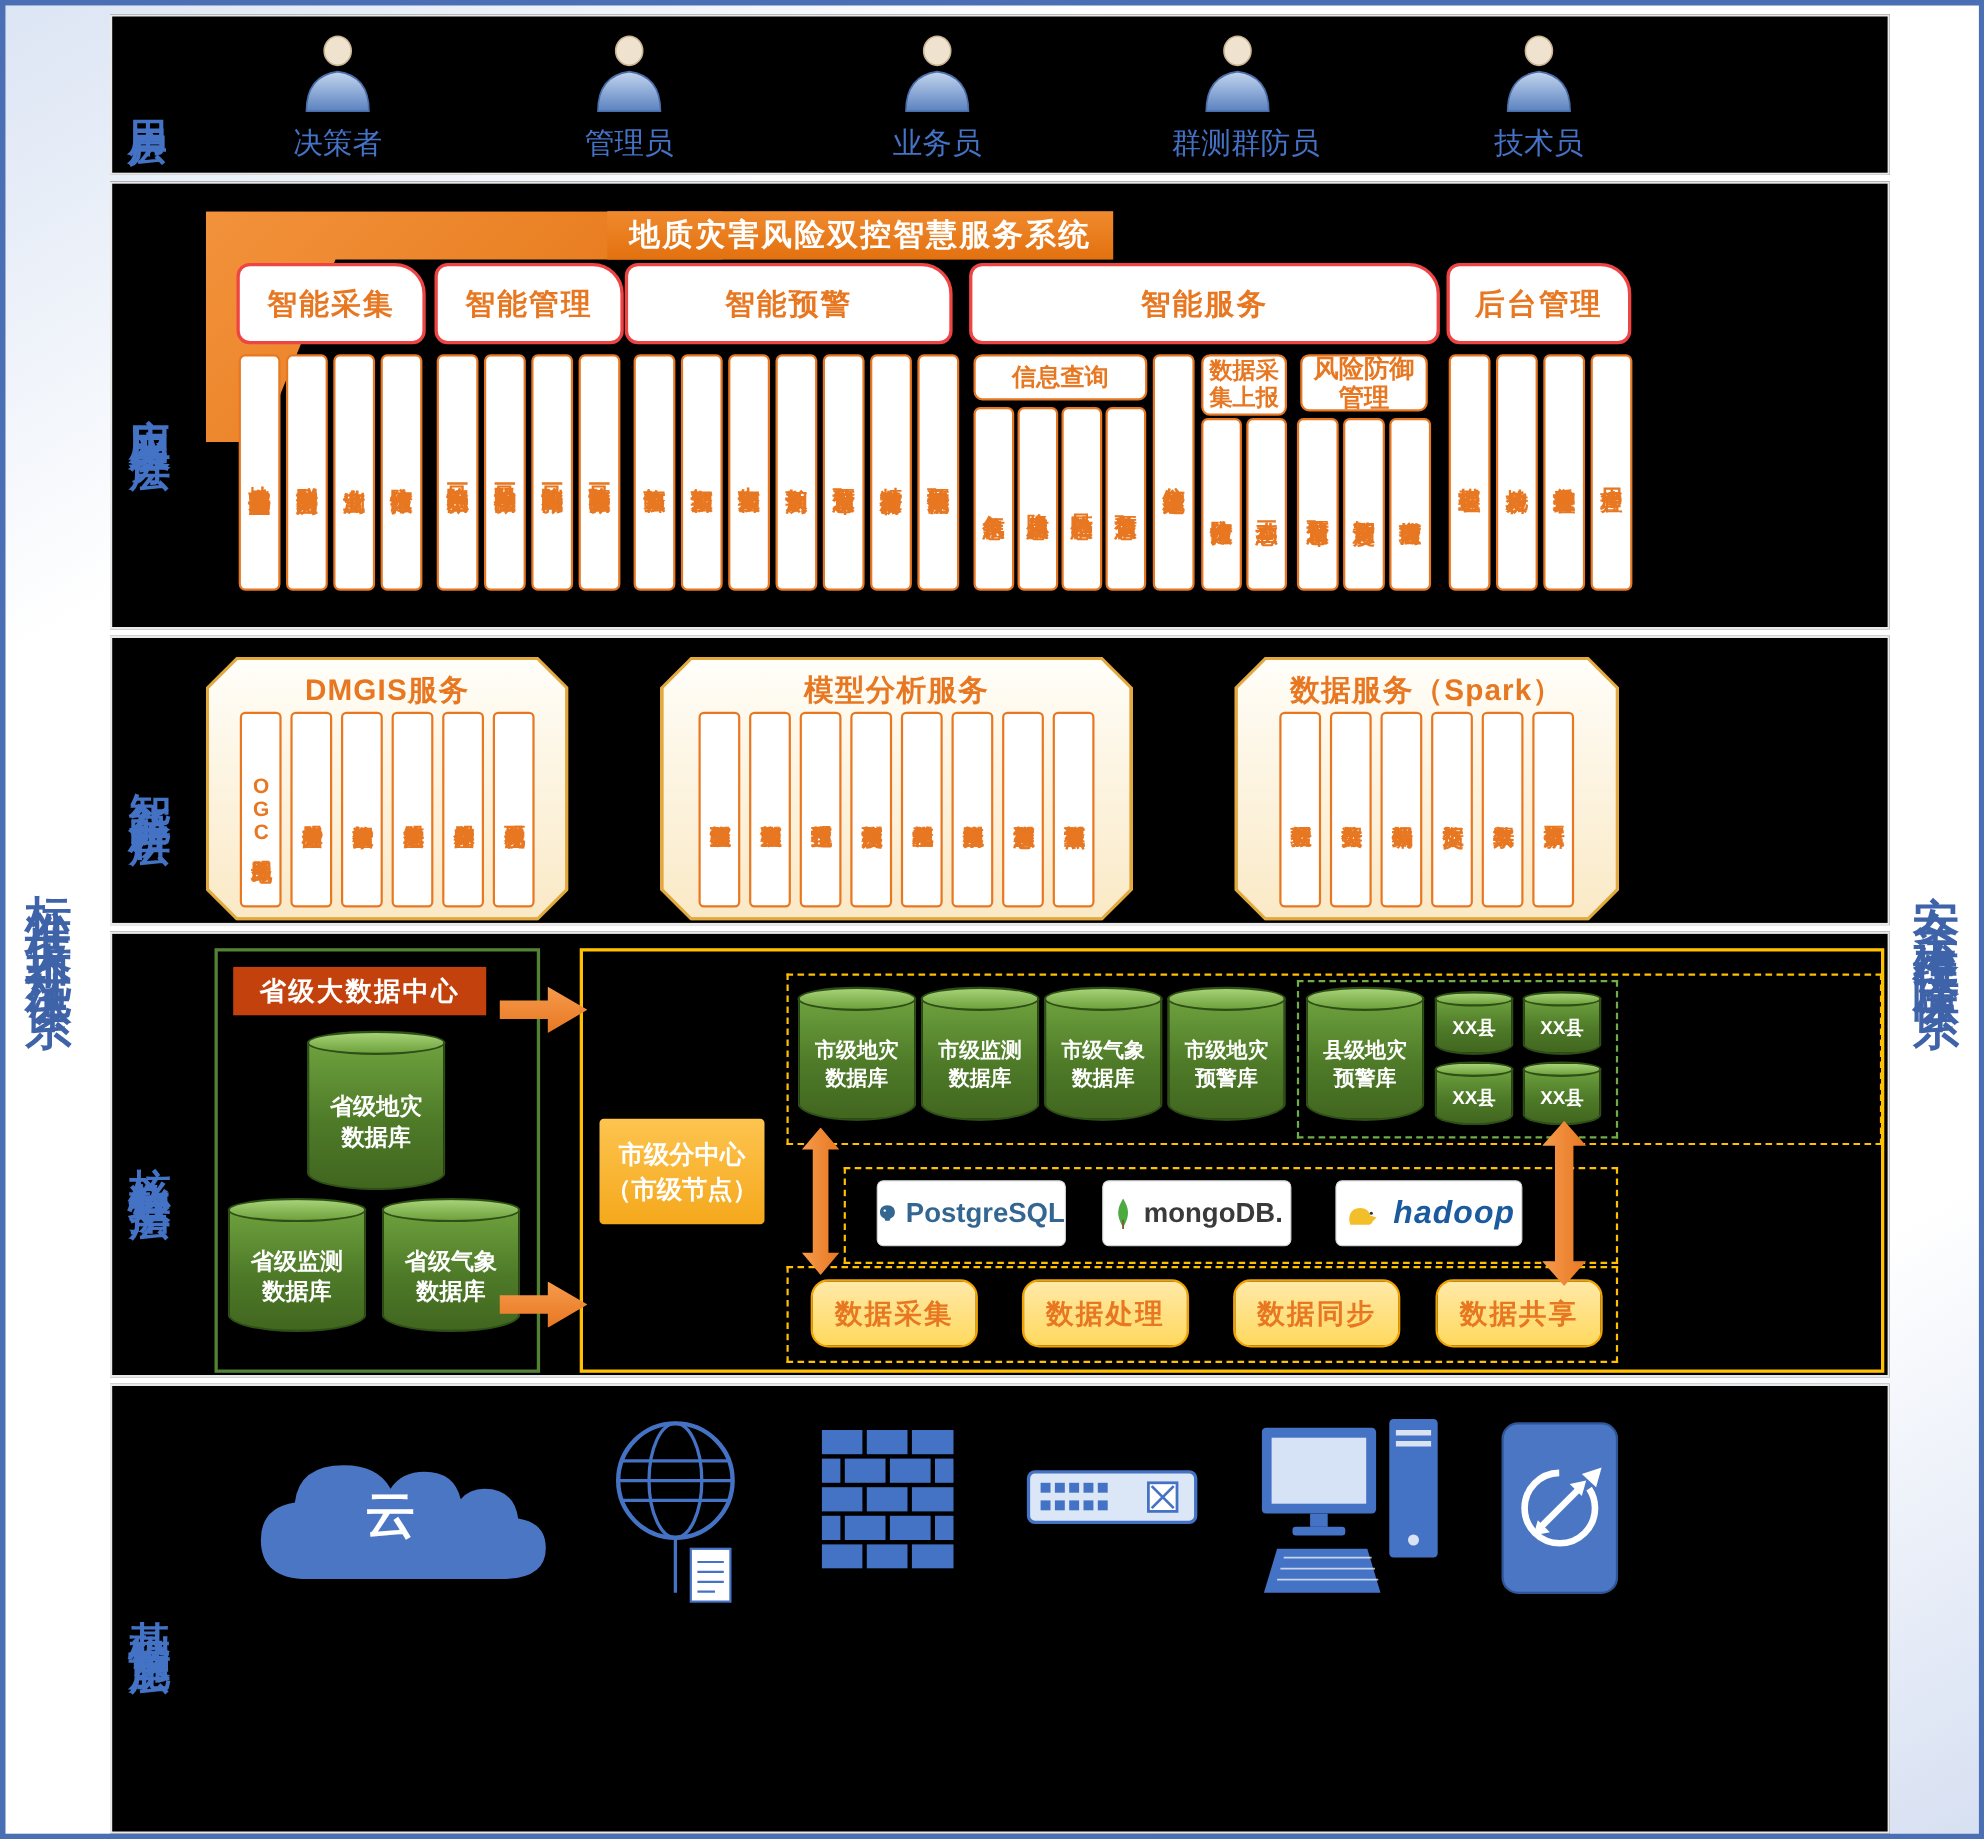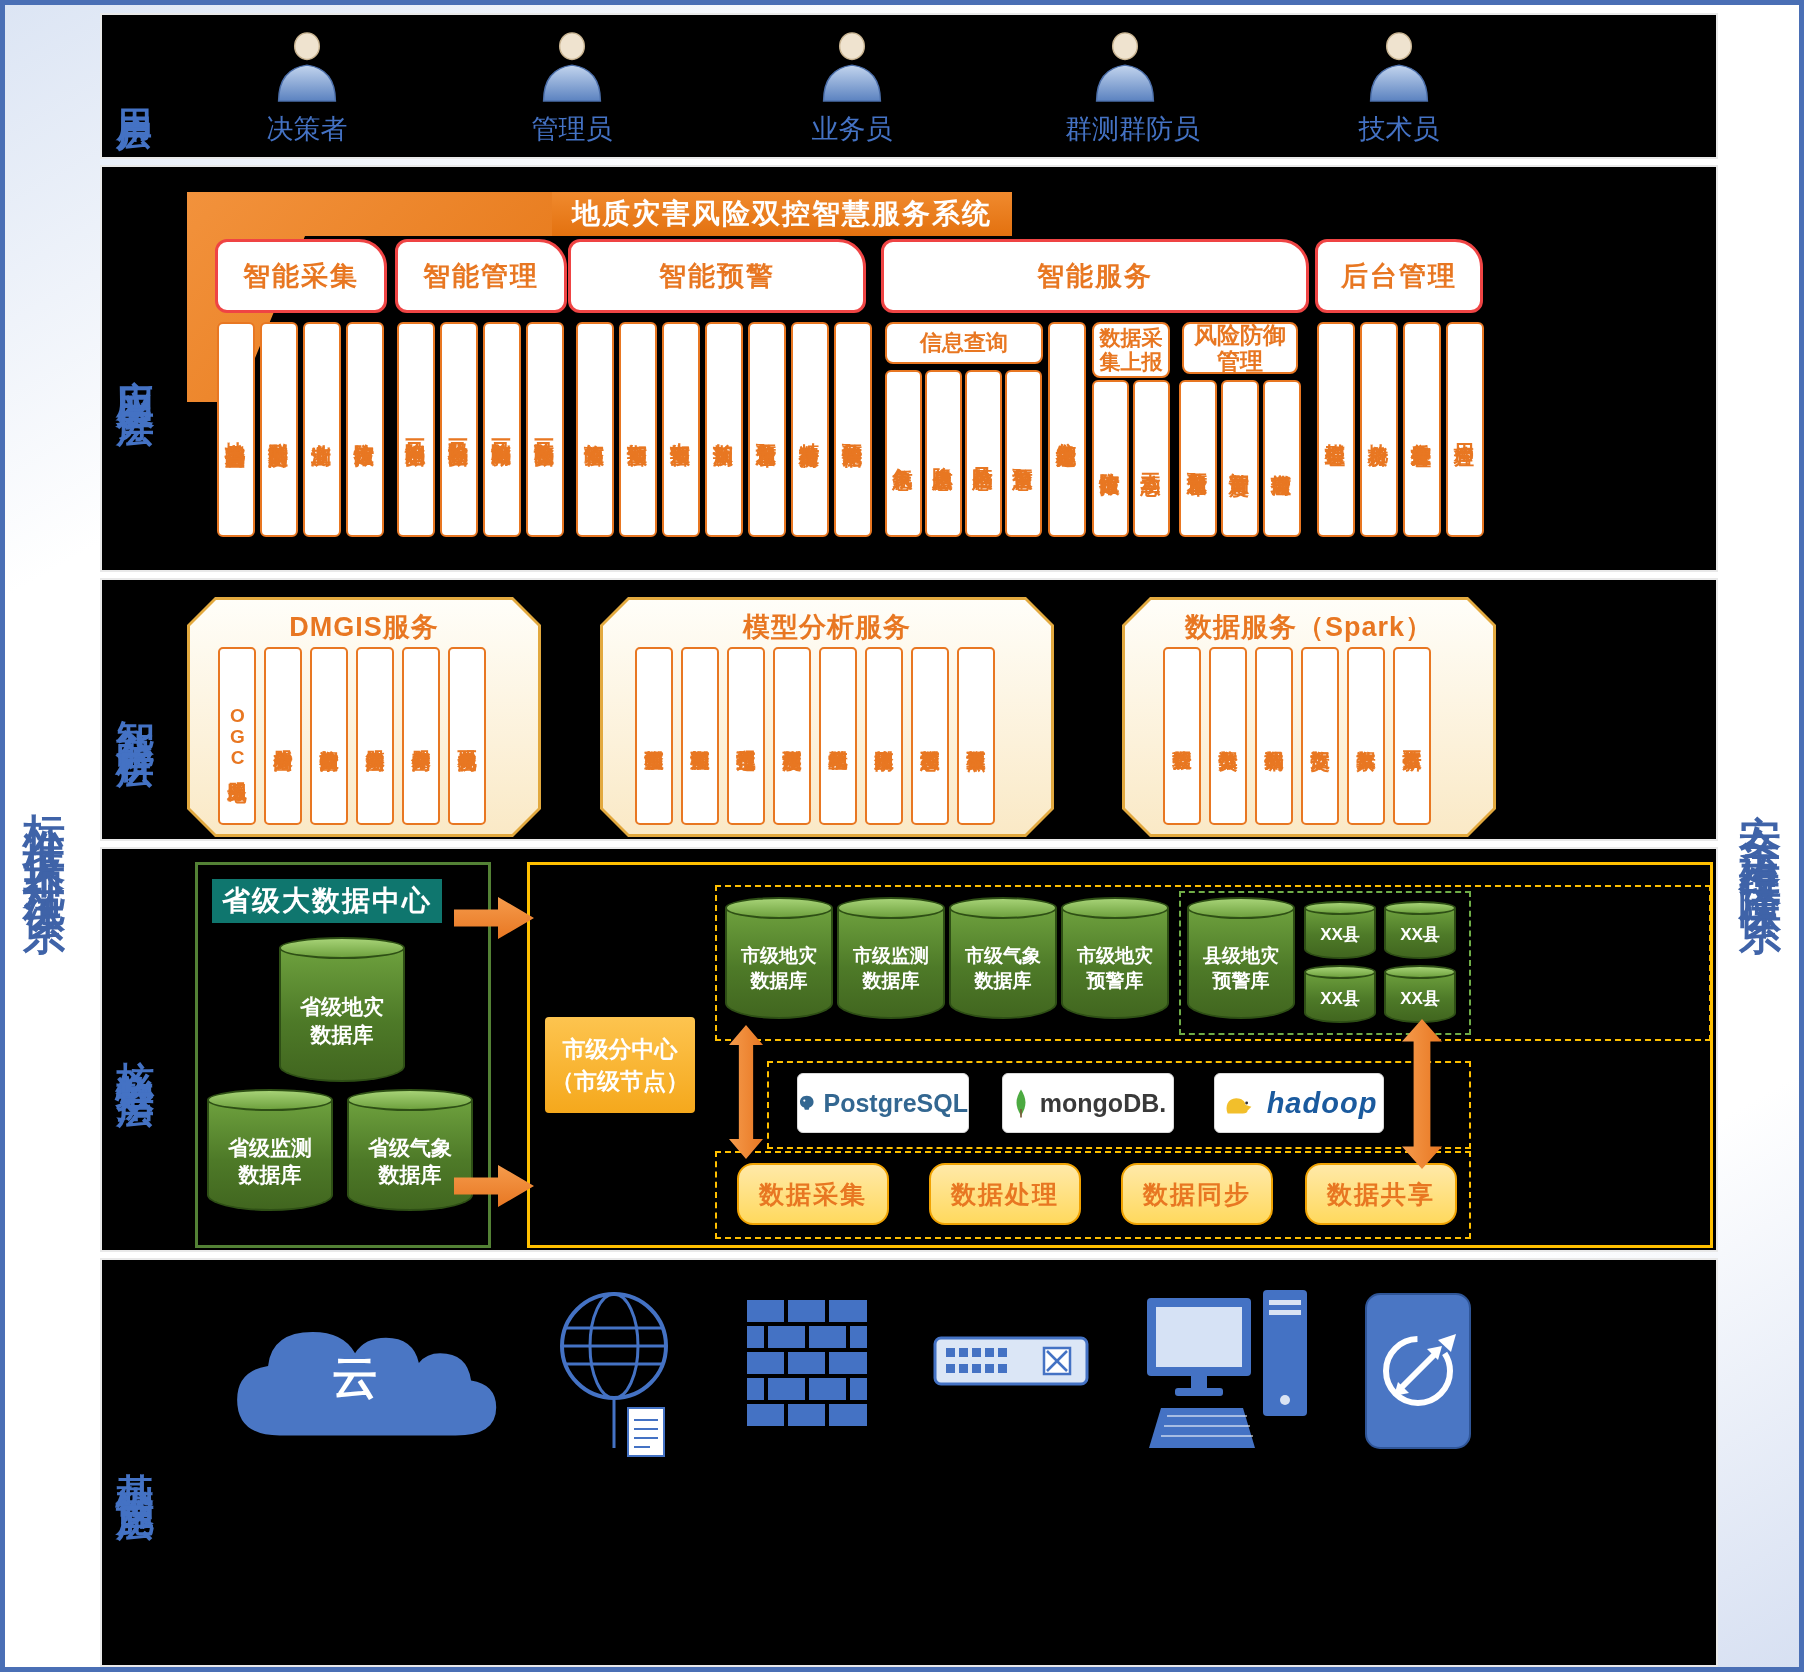--- a/index.html
+++ b/index.html
@@ -31,34 +31,34 @@
   .app-item{position:absolute;top:155px;height:215px;width:38px;background:#fff;border:2px solid #E87722;
     border-radius:6px;color:#E87722;font-weight:bold;font-size:20px;box-sizing:border-box;
     writing-mode:vertical-rl;text-orientation:upright;display:flex;align-items:center;justify-content:center;
     letter-spacing:1px;text-align:center;}
   .app-item.t1{top:203px;height:167px;width:37px;}
   .app-item.t2{top:213px;height:157px;width:37px;}
   .sub-hdr{position:absolute;top:155px;background:#fff;border:2px solid #E87722;border-radius:8px;
     color:#E87722;font-weight:bold;display:flex;align-items:center;justify-content:center;
     text-align:center;box-sizing:border-box;line-height:1.15;}
   
-  .oct{position:absolute;top:17px;height:240px;padding-left:24px;}
+  .oct{position:absolute;top:17px;height:240px;}
   .oct-bg{position:absolute;inset:0;background:#E2A93F;
     clip-path:polygon(28px 0,calc(100% - 28px) 0,100% 28px,100% calc(100% - 28px),calc(100% - 28px) 100%,28px 100%,0 calc(100% - 28px),0 28px);}
   .oct-bg::after{content:"";position:absolute;inset:3px;background:linear-gradient(180deg,#FFFEF9,#FAE9C6);
     clip-path:polygon(26px 0,calc(100% - 26px) 0,100% 26px,100% calc(100% - 26px),calc(100% - 26px) 100%,26px 100%,0 calc(100% - 26px),0 26px);}
   .oct-title{position:absolute;top:12px;left:0;right:0;text-align:center;color:#E87722;font-weight:bold;
     font-size:27px;letter-spacing:1px;}
   .ana-item{position:absolute;top:50px;height:178px;width:38px;background:#fff;border:2px solid #E87722;
     border-radius:5px;color:#E87722;font-weight:bold;font-size:19px;box-sizing:border-box;
     writing-mode:vertical-rl;text-orientation:upright;display:flex;align-items:center;justify-content:center;}
   
   .prov-box{position:absolute;border:3px solid #538135;}
   .muni-box{position:absolute;border:3px solid #FFC000;}
-  .prov-hdr{position:absolute;background:#0f766e;color:#fff;font-weight:bold;font-size:28px;
+  .prov-hdr{position:absolute;background:#c2410c;color:#fff;font-weight:bold;font-size:24px;
     display:flex;align-items:center;justify-content:center;letter-spacing:2px;}
   .dash-o{position:absolute;border:2px dashed #FFC000;}
   .dash-g{position:absolute;border:2px dashed #70AD47;}
   .cyl{position:absolute;}
   .cyl-top{position:absolute;left:0;right:0;top:0;height:22px;z-index:2;box-sizing:border-box;
     background:linear-gradient(180deg,#A6D276,#6FA23F);border:2px solid #2E4F15;border-radius:50%;}
   .cyl-body{position:absolute;left:0;right:0;top:11px;bottom:0;box-sizing:border-box;
     background:linear-gradient(180deg,#6EA13E,#4E7A28 55%,#41661F);border:2px solid #2E4F15;border-top:none;
     border-radius:0 0 50% 50% / 0 0 16px 16px;}
   .cyl-txt{position:absolute;left:2px;right:2px;top:24px;bottom:2px;z-index:3;display:flex;

